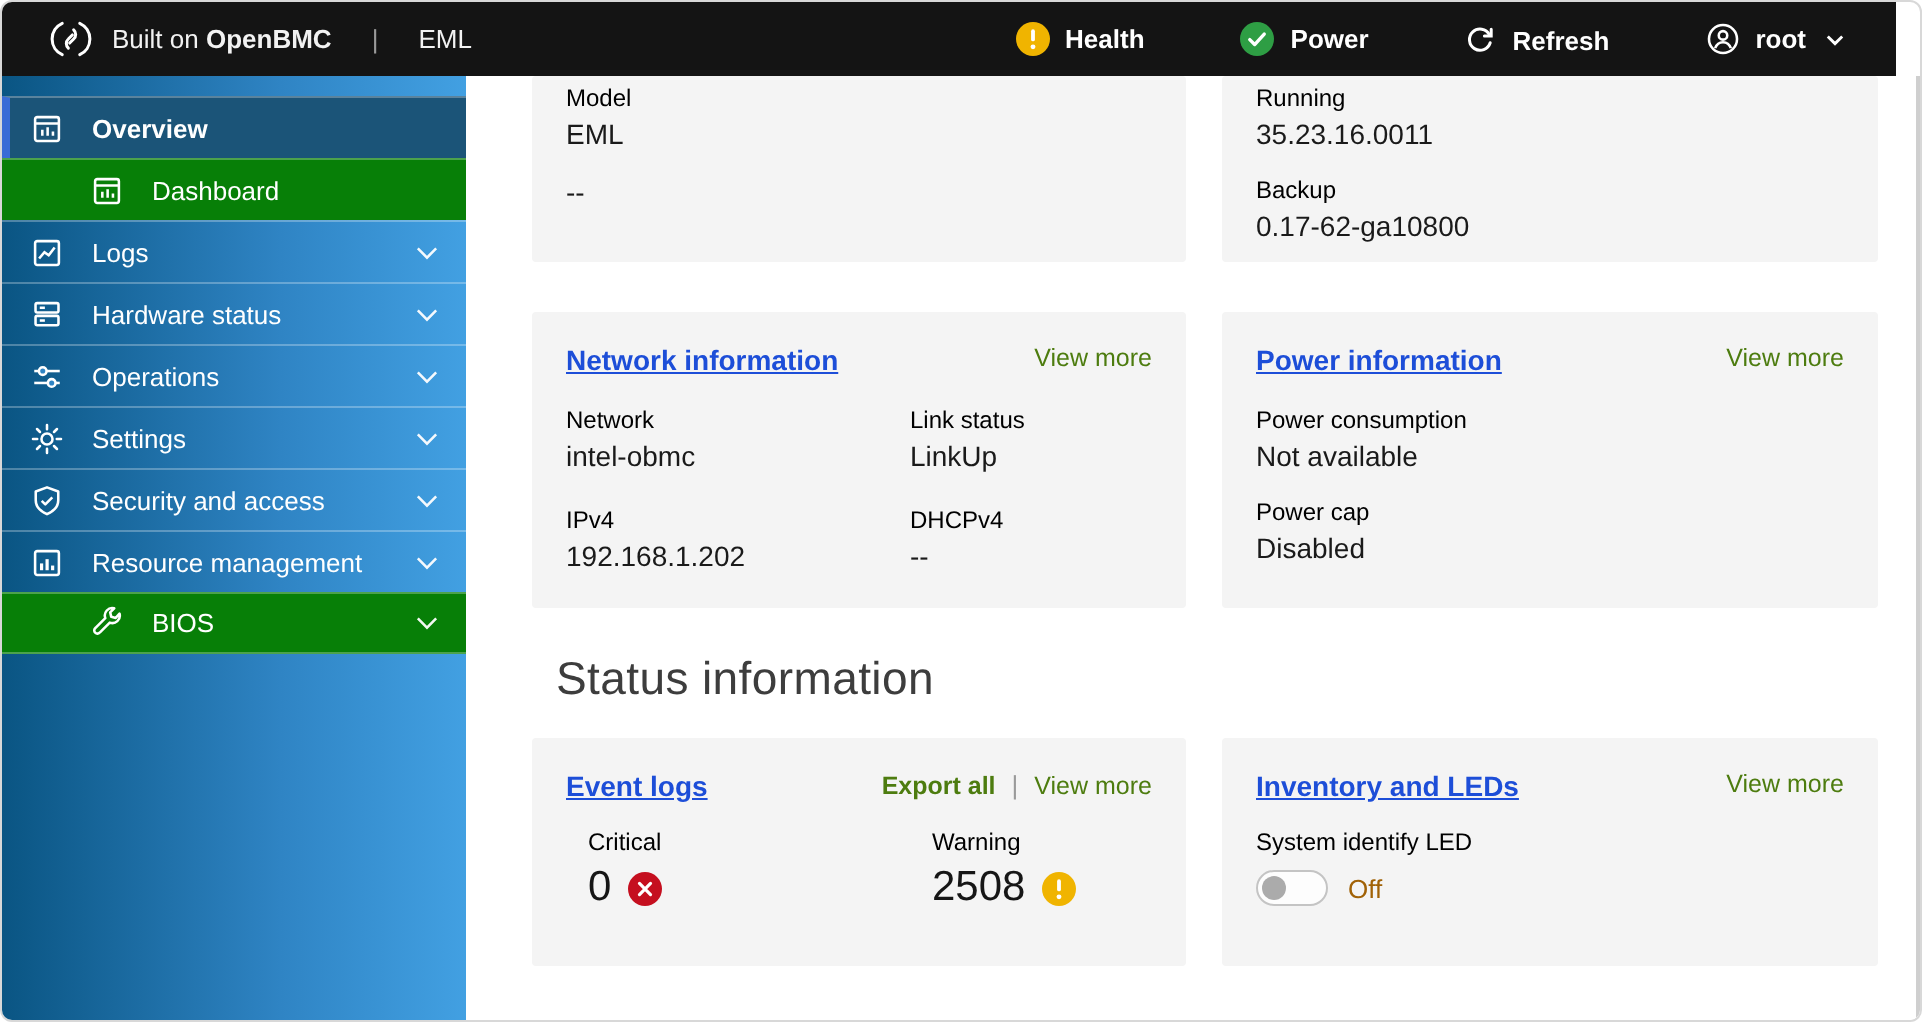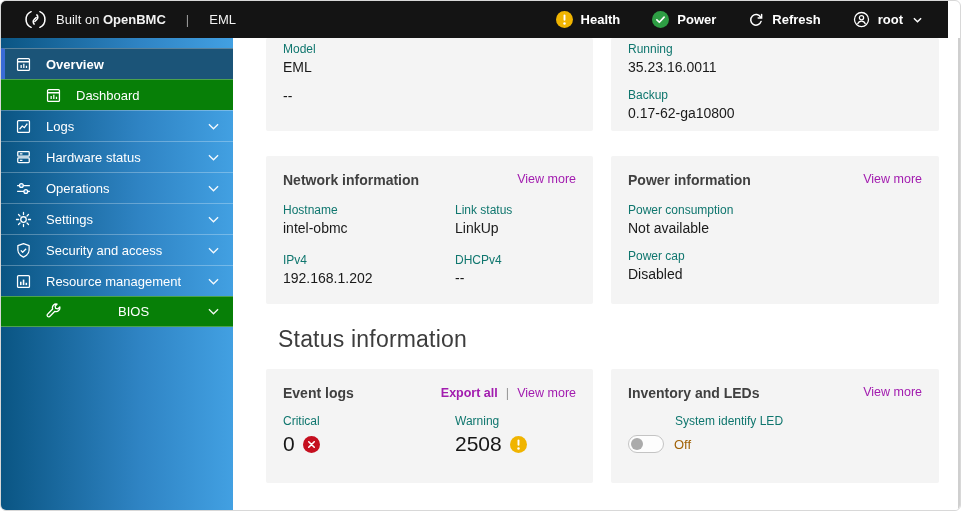--- a/index.html
+++ b/index.html
@@ -8,70 +8,70 @@
 
   .app { position:relative; width:961px; height:511px; background:#fff; border-radius:6px; overflow:hidden; border:1px solid #d8d8d8; }
 
   
   .topbar { position:absolute; top:0; left:0; right:12px; height:37px; background:#141414; display:flex; align-items:center; color:#fff; padding:0 26px 0 24px; z-index:5; }
   .brand { display:flex; align-items:center; gap:10px; }
   .brand-text { font-size:13px; color:#f2f2f2; }
   .brand-text b { font-weight:700; }
   .top-sep { color:#9a9a9a; margin:0 20px; font-size:13px; }
   .app-name { font-size:13px; color:#f2f2f2; }
-  .top-actions { margin-left:auto; display:flex; align-items:center; gap:32px; }
+  .top-actions { margin-left:auto; display:flex; align-items:flex-end; gap:48px; }
   .top-item { display:flex; align-items:center; gap:8px; font-size:13px; font-weight:700; color:#fff; cursor:pointer; }
   .caret { width:9px; height:6px; margin-left:2px; }
 
   
   .sidebar { position:absolute; top:37px; left:0; width:232px; bottom:0; background:linear-gradient(90deg,#0a5583 0%,#2f84c4 60%,#42a0e2 100%); }
   .nav { margin-top:10px; }
   .nav-item { height:31px; display:flex; align-items:center; padding:0 14px; color:#fff; font-size:13px; cursor:pointer; border-top:1px solid rgba(255,255,255,0.28); }
-  .nav-item:last-child { border-bottom:1px solid rgba(255,255,255,0.28);gap:42px; }
+  .nav-item:last-child { border-bottom:1px solid rgba(255,255,255,0.28); }
   .nav-item .nav-icon { width:17px; height:17px; margin-right:14px; flex:0 0 auto; }
   .nav-item .chev { margin-left:auto; width:11px; height:7px; opacity:.95; }
   .nav-item.active { background:#1b5478; border-left:4px solid #3a6bd6; padding-left:10px; font-weight:700; }
   .nav-item.green { background:#077f07;padding-left:44px; }
 
   
   .main { position:absolute; top:37px; left:232px; right:0; bottom:0; background:#fff; }
   .scroll-edge { position:absolute; right:0; top:0; bottom:0; width:2px; background:#cfcfcf; }
 
   .cards-row { position:absolute; left:33px; display:grid; grid-template-columns:327px 328px; gap:18px; }
   .row-top { top:0; }
   .row-mid { top:118px; }
   .row-bottom { top:331px; }
 
   .card { background:#f4f4f4; border-radius:2px; padding:16px 17px; }
   .card-cut { height:93px; padding-top:2px; overflow:hidden; }
   .row-mid .card { height:148px; }
   .row-bottom .card { height:114px; }
 
   .card-head { display:flex; align-items:flex-start; justify-content:space-between; }
-  .card-title { font-size:14px; font-weight:700; color:#404040; }
-  .link { font-size:12.5px; color:#a21caf; text-decoration:none; cursor:pointer; }
+  .card-title { font-size:14px; font-weight:700; color:#1d4ed8;text-decoration:underline; }
+  .link { font-size:12.5px; color:#4d7c0f; text-decoration:none; cursor:pointer; }
   .link.bold { font-weight:700; }
   .links { display:flex; align-items:center; gap:8px; }
   .link-sep { color:#9a9a9a; font-size:13px; }
 
-  .label { font-size:12px; color:#0f766e; line-height:14px; }
+  .label { font-size:12px; color:#000000; line-height:14px; }
   .value { font-size:14px; color:#1a1a1a; line-height:17px; margin-top:3px; }
   .field { margin-top:2px; margin-bottom:12px; }
 
   .fields-grid { display:grid; grid-template-columns:172px 1fr; row-gap:16px; margin-top:15px; }
   .fields-grid .field { margin:0; }
 
   .section-title { position:absolute; left:45px; top:288px; font-size:23px; font-weight:300; color:#3d3d3d; letter-spacing:.2px; }
 
-  .counts-grid { display:grid; grid-template-columns:172px 1fr; margin-top:13px; }
+  .counts-grid { display:grid; grid-template-columns:172px 1fr; margin-top:13px;margin-left:11px; }
   .count-row { display:flex; align-items:center; gap:8px; margin-top:4px; }
   .count { font-size:21px; color:#161616; }
   .status-ico { width:17px; height:17px; }
 
-  .led-label { margin-top:13px;margin-left:47px; }
+  .led-label { margin-top:13px; }
   .toggle-row { display:flex; align-items:center; gap:10px; margin-top:7px; }
   .toggle { width:36px; height:18px; border-radius:9px; background:#fdfdfd; border:1px solid #c4c4c4; position:relative; cursor:pointer; }
   .toggle .knob { position:absolute; left:2px; top:2px; width:12px; height:12px; border-radius:50%; background:#ababab; }
   .toggle-state { font-size:13px; color:#a16207; }
 </style>
 </head>
 <body>
 
 <div class="app">
 
@@ -261,21 +261,21 @@
     </div>
 
     <div class="cards-row row-mid">
       <section class="card">
         <div class="card-head">
           <h2 class="card-title">Network information</h2>
           <a class="link">View more</a>
         </div>
         <div class="fields-grid">
           <div class="field">
-            <div class="label">Hostname</div>
+            <div class="label">Network</div>
             <div class="value">intel-obmc</div>
           </div>
           <div class="field">
             <div class="label">Link status</div>
             <div class="value">LinkUp</div>
           </div>
           <div class="field">
             <div class="label">IPv4</div>
             <div class="value">192.168.1.202</div>
           </div>

